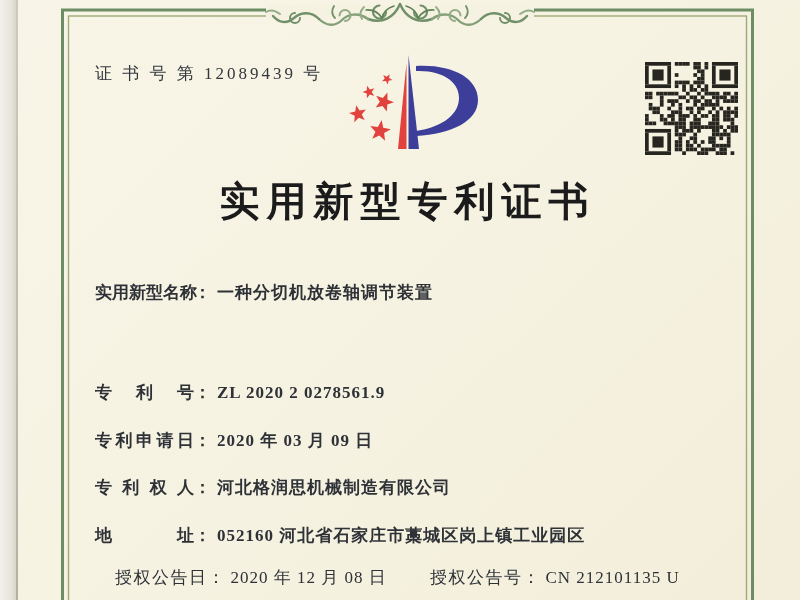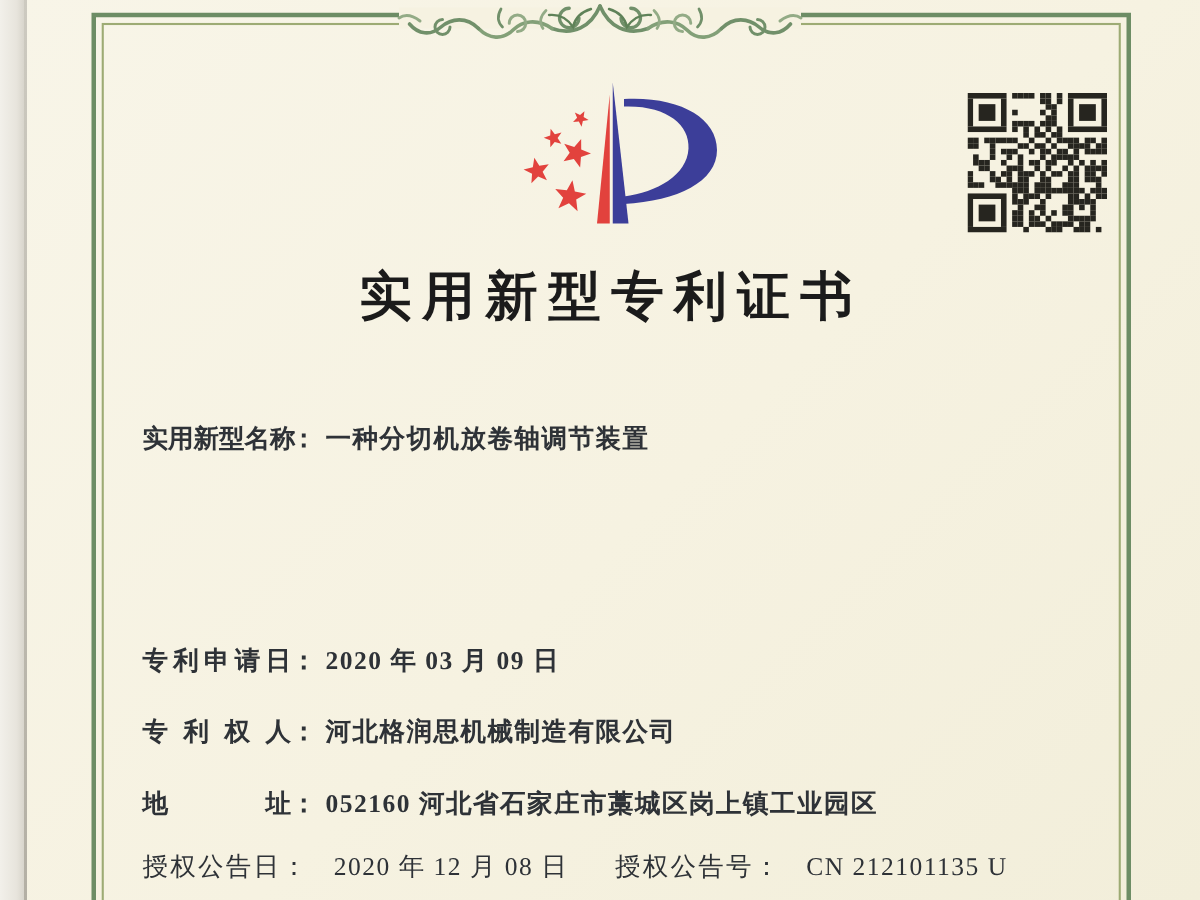--- a/index.html
+++ b/index.html
@@ -11,33 +11,33 @@
   .paper-edge{position:absolute;left:0;top:0;width:16px;height:600px;
         background:linear-gradient(to right,#f2f0ea,#e7e4dc 70%,#d8d5cc 100%);}
   .paper-edge-line{position:absolute;left:16px;top:0;width:2px;height:600px;
         background:linear-gradient(to bottom,#c2bfb6,#a39f95);opacity:.8;}
   .deco{position:absolute;left:0;top:0;width:800px;height:600px;pointer-events:none;}
   .cert-no{position:absolute;left:95px;top:62px;font-size:17px;letter-spacing:3px;
         color:#33373c;}
   .logo{position:absolute;left:342px;top:54px;width:140px;height:102px;}
   .qr{position:absolute;left:645px;top:62px;width:93px;height:93px;}
   .title{position:absolute;left:62px;right:47px;top:174px;margin:0;text-align:center;
-        font-size:35px;font-weight:700;letter-spacing:7px;color:#1b1b1b;}
+        font-size:40px;font-weight:700;letter-spacing:7px;color:#1b1b1b;}
   .row{position:absolute;left:95px;font-size:17px;color:#2e3237;white-space:nowrap;font-weight:bold;}
   .row .lbl{display:inline-block;width:99px;text-align:justify;text-align-last:justify;
         color:#2e3237;}
   .row .colon{display:inline-block;}
   .row .val{margin-left:6px;letter-spacing:1px;}
   .r1{top:281px}.r2{top:334px}.r3{top:381px}.r4{top:429px}.r5{top:476px}.r6{top:524px}
   .footer-row{position:absolute;left:0;top:566px;width:800px;font-size:17px;color:#2e3237;
         white-space:nowrap;}
   .fgroup{position:absolute;top:0;}
   .fg-left{left:95px;}  .fg-right{left:410px;font-family:Liberation Serif, serif;}
-  .fgroup .flbl{letter-spacing:1.5px;}
-  .fgroup .val{margin-left:18px;letter-spacing:1px;}
+  .fgroup .flbl{letter-spacing:1.5px;margin-left:20px;}
+  .fgroup .val{margin-left:6px;letter-spacing:1px;}
 </style>
 </head>
 <body>
 
 <div class="page">
 
   <div class="paper-edge"></div>
   <div class="paper-edge-line"></div>
 
   <svg class="deco" viewBox="0 0 800 600">
@@ -54,20 +54,21 @@
         <path d="M500 18 a5 5 0 1 0 5 -5" stroke-width="2"></path>
         <path d="M520 14 q 8 -6 14 -2" stroke="#93ab86" stroke-width="2"></path>
         <path d="M436 7 q 6 6 2 12" stroke="#93ab86" stroke-width="1.8"></path>
         <path d="M466 6 q 4 7 -1 12" stroke-width="1.8"></path>
         <path d="M406 6 q 10 3 12 12 q 6 -9 16 -8" stroke="#5f8258" stroke-width="1.6"></path>
       </g>
       <use href="#orn-half" transform="translate(800,0) scale(-1,1)"></use>
     </g>
   </svg>
 
+  <div class="cert-no">证 书 号 第 12089439 号</div>
 
   <svg class="logo" id="logo-svg" viewBox="0 0 140 102">
     <path d="M136 46 C 136 24 110 10 74 12 L 74 17 C 102 16 118 29 117 45
              C 116 63 96 74 74 77 L 74 82 C 110 80 136 67 136 46 Z" fill="#3c3e99"></path>
     <polygon points="64.5,9 56,95 64.5,95" fill="#e2423d"></polygon>
     <polygon points="66.5,1 66.5,95 77,95" fill="#3c3e99"></polygon>
     <g id="logo-stars" fill="#e2423d">
         <polygon points="47.64,20.17 47.09,24.01 50.41,26.02 46.59,26.68 45.70,30.45 43.89,27.03 40.03,27.35 42.73,24.57 41.22,21.00 44.70,22.71" fill="#e2423d"></polygon>
         <polygon points="25.08,31.79 27.88,35.42 32.31,34.25 29.73,38.04 32.20,41.89 27.81,40.61 24.90,44.15 24.77,39.57 20.50,37.91 24.81,36.36" fill="#e2423d"></polygon>
         <polygon points="45.43,38.61 45.48,45.65 51.99,48.36 45.31,50.59 44.75,57.62 40.56,51.95 33.70,53.58 37.80,47.85 34.13,41.84 40.85,43.96" fill="#e2423d"></polygon>
@@ -329,20 +330,23 @@
       <rect x="20" y="24" width="1" height="1" fill="#26251f"></rect>
       <rect x="21" y="24" width="1" height="1" fill="#26251f"></rect>
       <rect x="23" y="24" width="1" height="1" fill="#26251f"></rect>
     </svg>
 
   <h1 class="title">实用新型专利证书</h1>
 
   <div class="row r1">
     <span class="lbl">实用新型名称</span><span class="colon">：</span><span class="val">一种分切机放卷轴调节装置</span>
   </div>
+  <div class="row r3">
+    <span class="lbl">专利号</span><span class="colon">：</span><span class="val">ZL 2020 2 0278561.9</span>
+  </div>
   <div class="row r4">
     <span class="lbl">专利申请日</span><span class="colon">：</span><span class="val">2020 年 03 月 09 日</span>
   </div>
   <div class="row r5">
     <span class="lbl">专利权人</span><span class="colon">：</span><span class="val">河北格润思机械制造有限公司</span>
   </div>
   <div class="row r6">
     <span class="lbl">地址</span><span class="colon">：</span><span class="val">052160 河北省石家庄市藁城区岗上镇工业园区</span>
   </div>
 

